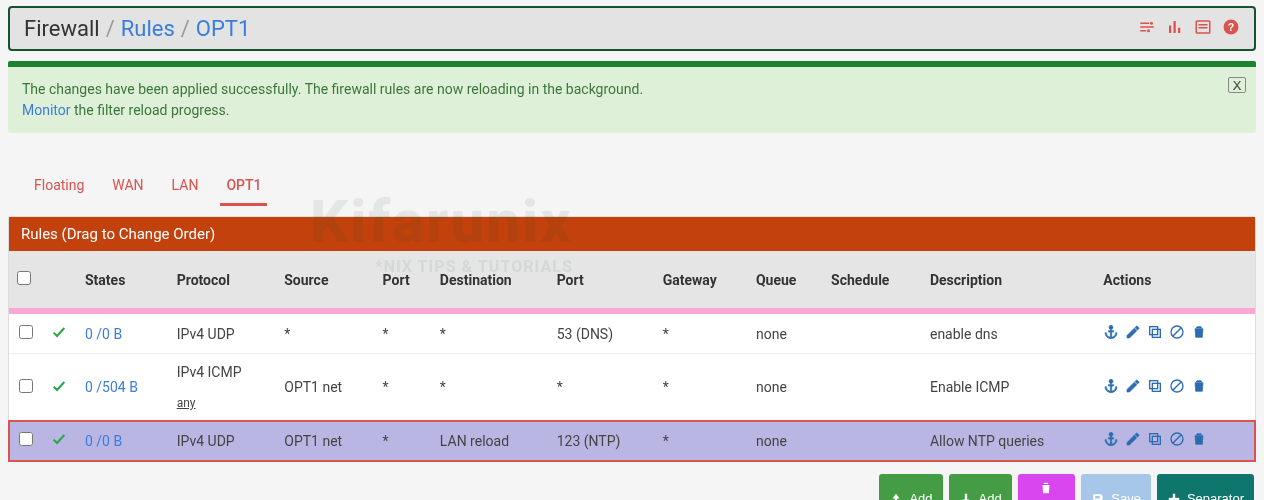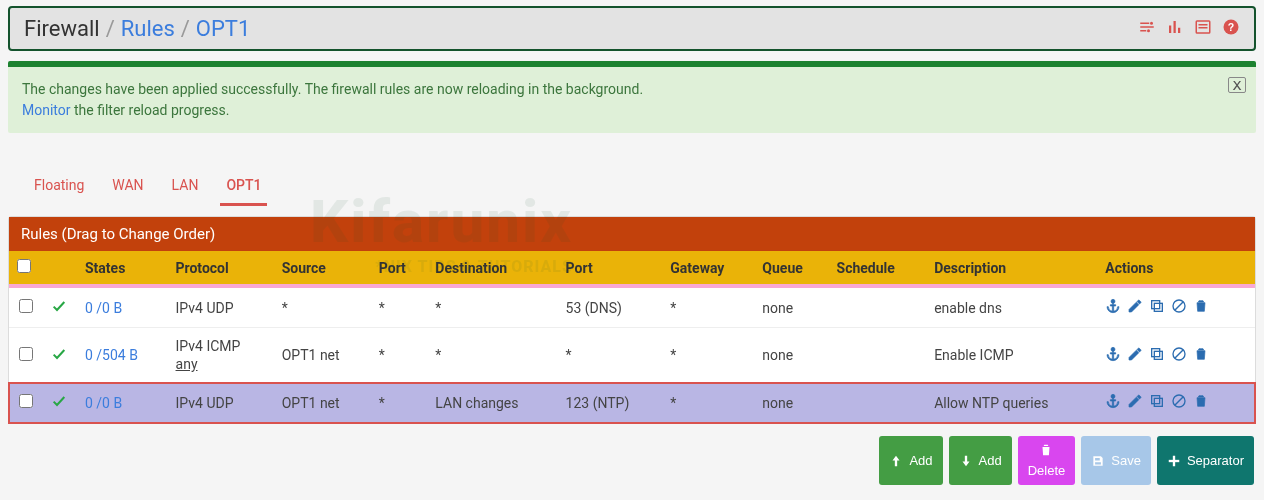--- a/index.html
+++ b/index.html
@@ -20,26 +20,26 @@
     .alert .close { position: absolute; right: 10px; top: 10px; cursor: pointer; color: #555; font-family: monospace; font-size: 16px; border: 1px solid #888; border-radius: 2px; padding: 0 3px; line-height: 14px;}
 
     .tabs { display: flex; gap: 16px; padding: 18px 20px 0 20px; margin: 20px 8px 0 8px; }
     .tab { color: #d9534f; padding: 6px 6px 10px 6px; cursor: pointer; }
     .tab.active { border-bottom: 3px solid #d9534f; font-weight: 500; }
 
     .panel { margin: 10px 8px 0 8px; border: 1px solid #dcdcdc; border-radius: 3px; background: #fff; }
     .panel-header { background: #c2410c; color: #fff; padding: 8px 12px; font-size: 15px; }
 
     table.rules { width: 100%; border-collapse: collapse; }
-    table.rules th { text-align: left; font-weight: 700; padding: 8px 8px; border-bottom: 4px solid #f9a8d4; background: #eab308; color: #333; }
+    table.rules th { text-align: left; font-weight: 700; padding: 20px 8px; border-bottom: 6px solid #f9a8d4; background: #e5e5e5; color: #333; }
     table.rules td { padding: 10px 8px; border-bottom: 1px solid #eee; color: #444; vertical-align: middle; }
     table.rules td.link { color: #3b7ddd; }
     table.rules tr.highlight td { background: #b9b6e4; }
     table.rules tr.highlight { outline: 2px solid #d9534f; outline-offset: -1px; }
-    .under { text-decoration: underline; display: block; font-size: 14px; margin-top: 2px; color: #444; }
+    .under { text-decoration: underline; display: block; font-size: 12px; margin-top: 16px; color: #444; }
     .row-actions { display: flex; gap: 6px; color: #2b6cb0; }
     .row-actions svg { width: 16px; height: 16px; stroke: #2b6cb0; fill: #2b6cb0; cursor: pointer; }
     .check { color: #28a745; }
     .check svg { width: 16px; height: 16px; stroke: #28a745; fill: none; stroke-width: 3; }
     input[type=checkbox]{ width:14px; height:14px; }
 
     .footer-btns { display: flex; gap: 6px; justify-content: flex-end; padding: 12px 10px 10px 10px; }
     .btn { display: inline-flex; align-items: center; gap: 6px; color: #fff; padding: 7px 10px; border-radius: 3px; border: none; font-size: 13px; cursor: pointer; }
     .btn svg { width: 14px; height: 14px; }
     .btn-green { background: #449d44; }
@@ -213,21 +213,21 @@
           </tr>
           <tr class="highlight">
     <td class="chk"><input type="checkbox" style=""></td>
     <td class="status-col"><span class="check"><svg viewBox="0 0 24 24">
                   <polyline points="4,13 9,18 20,6"></polyline>
                 </svg></span></td>
     <td class="link">0 /0 B</td>
     <td>IPv4 UDP</td>
     <td>OPT1 net</td>
     <td>*</td>
-    <td>LAN changes</td>
+    <td>LAN reload</td>
     <td>123 (NTP)</td>
     <td>*</td>
     <td>none</td>
     <td></td>
     <td>Allow NTP queries</td>
     <td>
               <div class="row-actions">
   <span><svg viewBox="0 0 24 24">
                     <path d="M12 2a3 3 0 0 1 1 5.83V10h3v2h-3v7.9A7 7 0 0 0 19 13h2a9 9 0 0 1-18 0h2a7 7 0 0 0 6 6.9V12H8v-2h3V7.83A3 3 0 0 1 12 2z"></path>
                   </svg></span>

